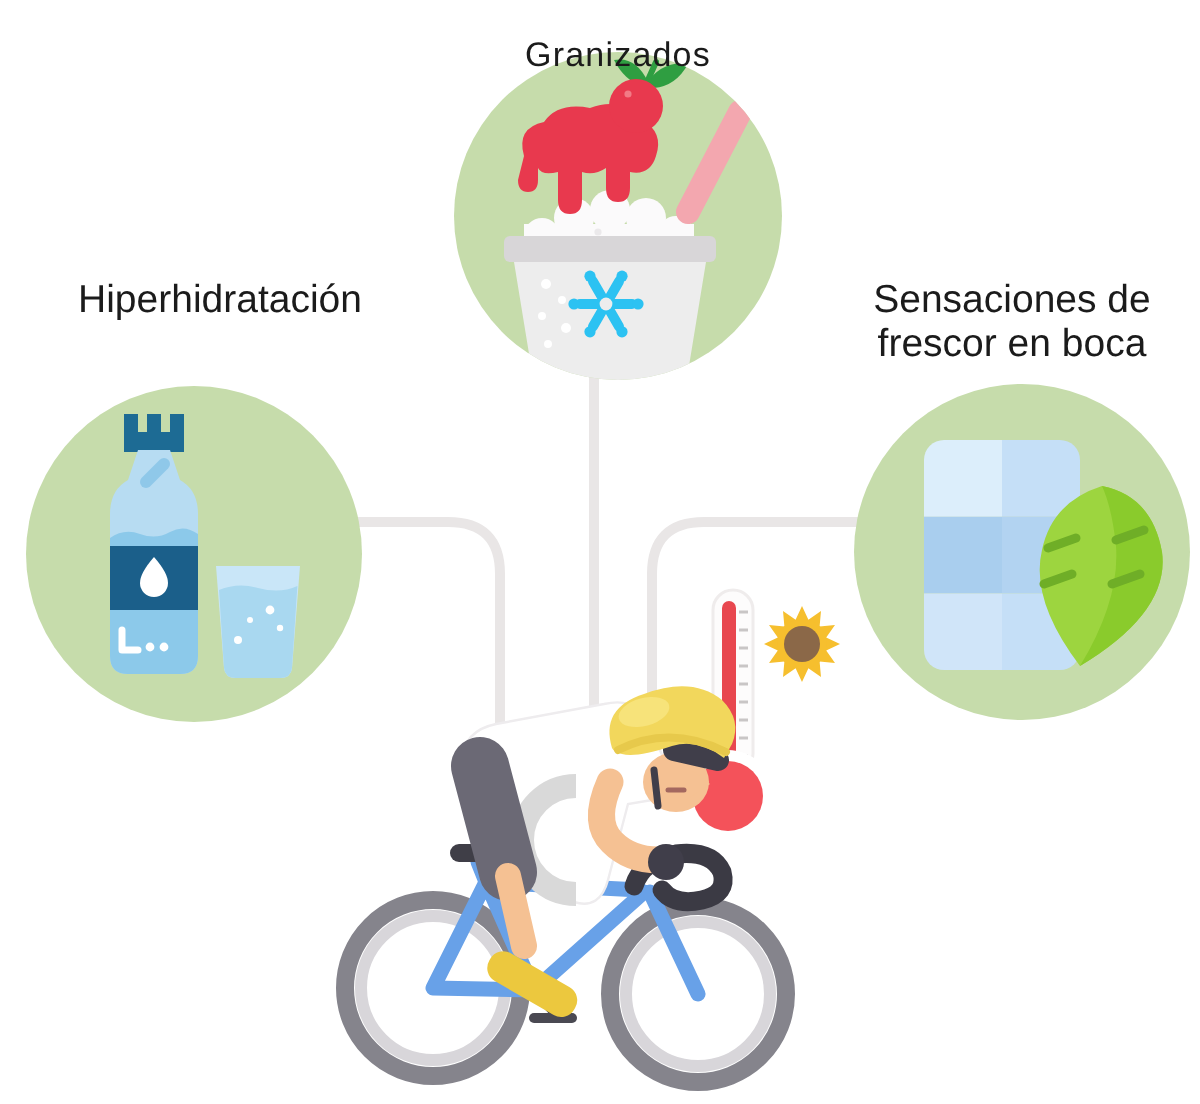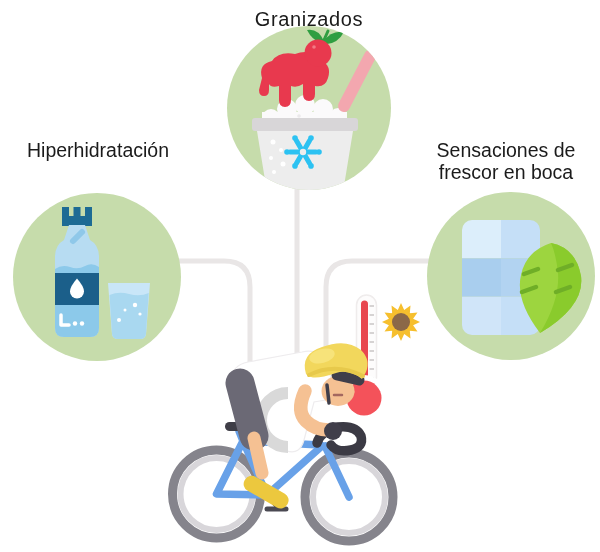--- a/index.html
+++ b/index.html
@@ -1,22 +1,22 @@
 <!DOCTYPE html>
 <html><head>
 <meta charset="utf-8">
 <style>
   html,body { margin:0; padding:0; background:#fff; }
   .stage {
     position:relative; width:600px; height:552px; background:#ffffff;
     font-family:"Liberation Sans", sans-serif; overflow:hidden;
   }
   .label { position:absolute; text-align:center; color:#1b1b1b; }
-  .label-top   { left:207px; top:8px;   width:204px; font-size:20px; letter-spacing:0.6px; }
-  .label-left  { left:0px;   top:139px; width:196px; font-size:19.5px; line-height:22px; }
+  .label-top   { left:207px; top:18px;   width:204px; font-size:17px; letter-spacing:0.6px; }
+  .label-left  { left:0px;   top:139px; width:196px; font-size:19.5px; line-height:22px;padding-left:12px; }
   .label-right { left:404px; top:139px; width:204px; font-size:19.5px; line-height:22px; }
   .circle {
     position:absolute; border-radius:50%; background:#c6dcab; overflow:hidden;
   }
   .circle-top   { left:227px; top:26px;  width:164px; height:164px; }
   .circle-left  { left:13px;  top:193px; width:168px; height:168px; }
   .circle-right { left:427px; top:192px; width:168px; height:168px; }
   .circle svg { position:absolute; left:0; top:0; }
   .connectors { position:absolute; left:0; top:0; }
   .figure { position:absolute; left:150px; top:290px; }

